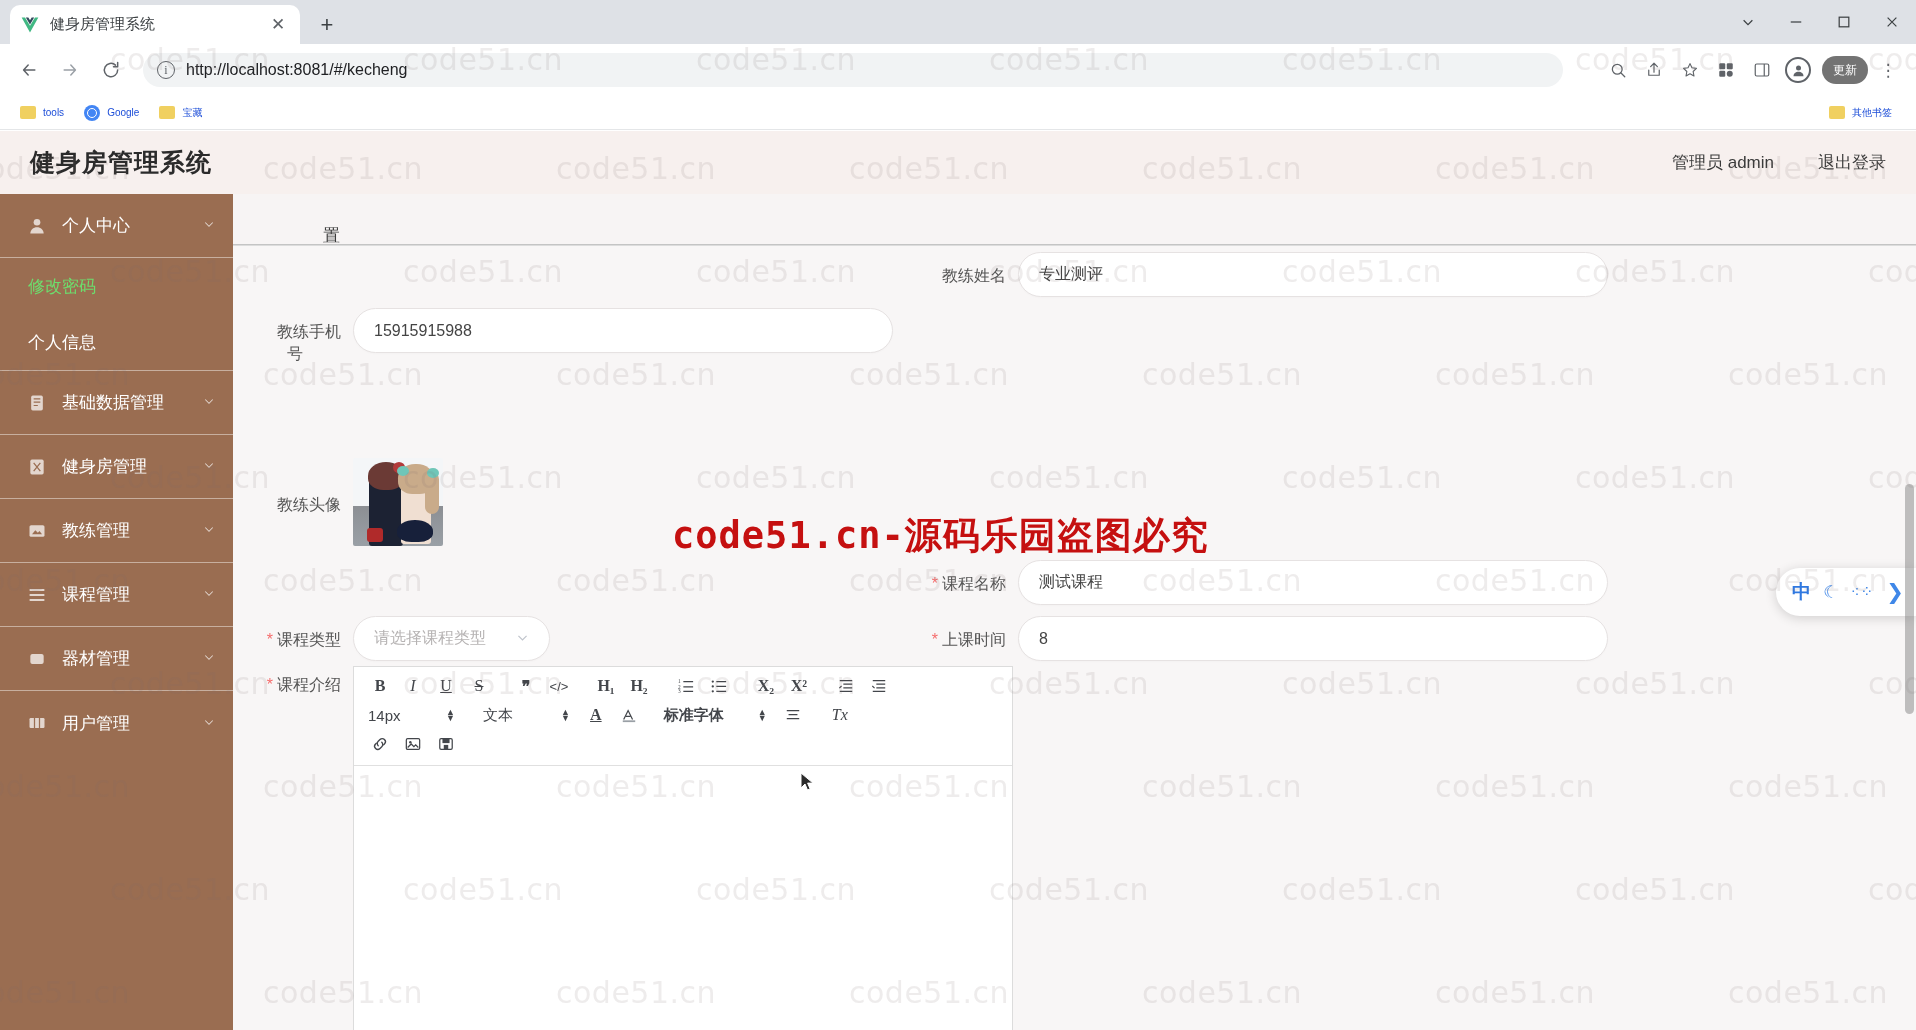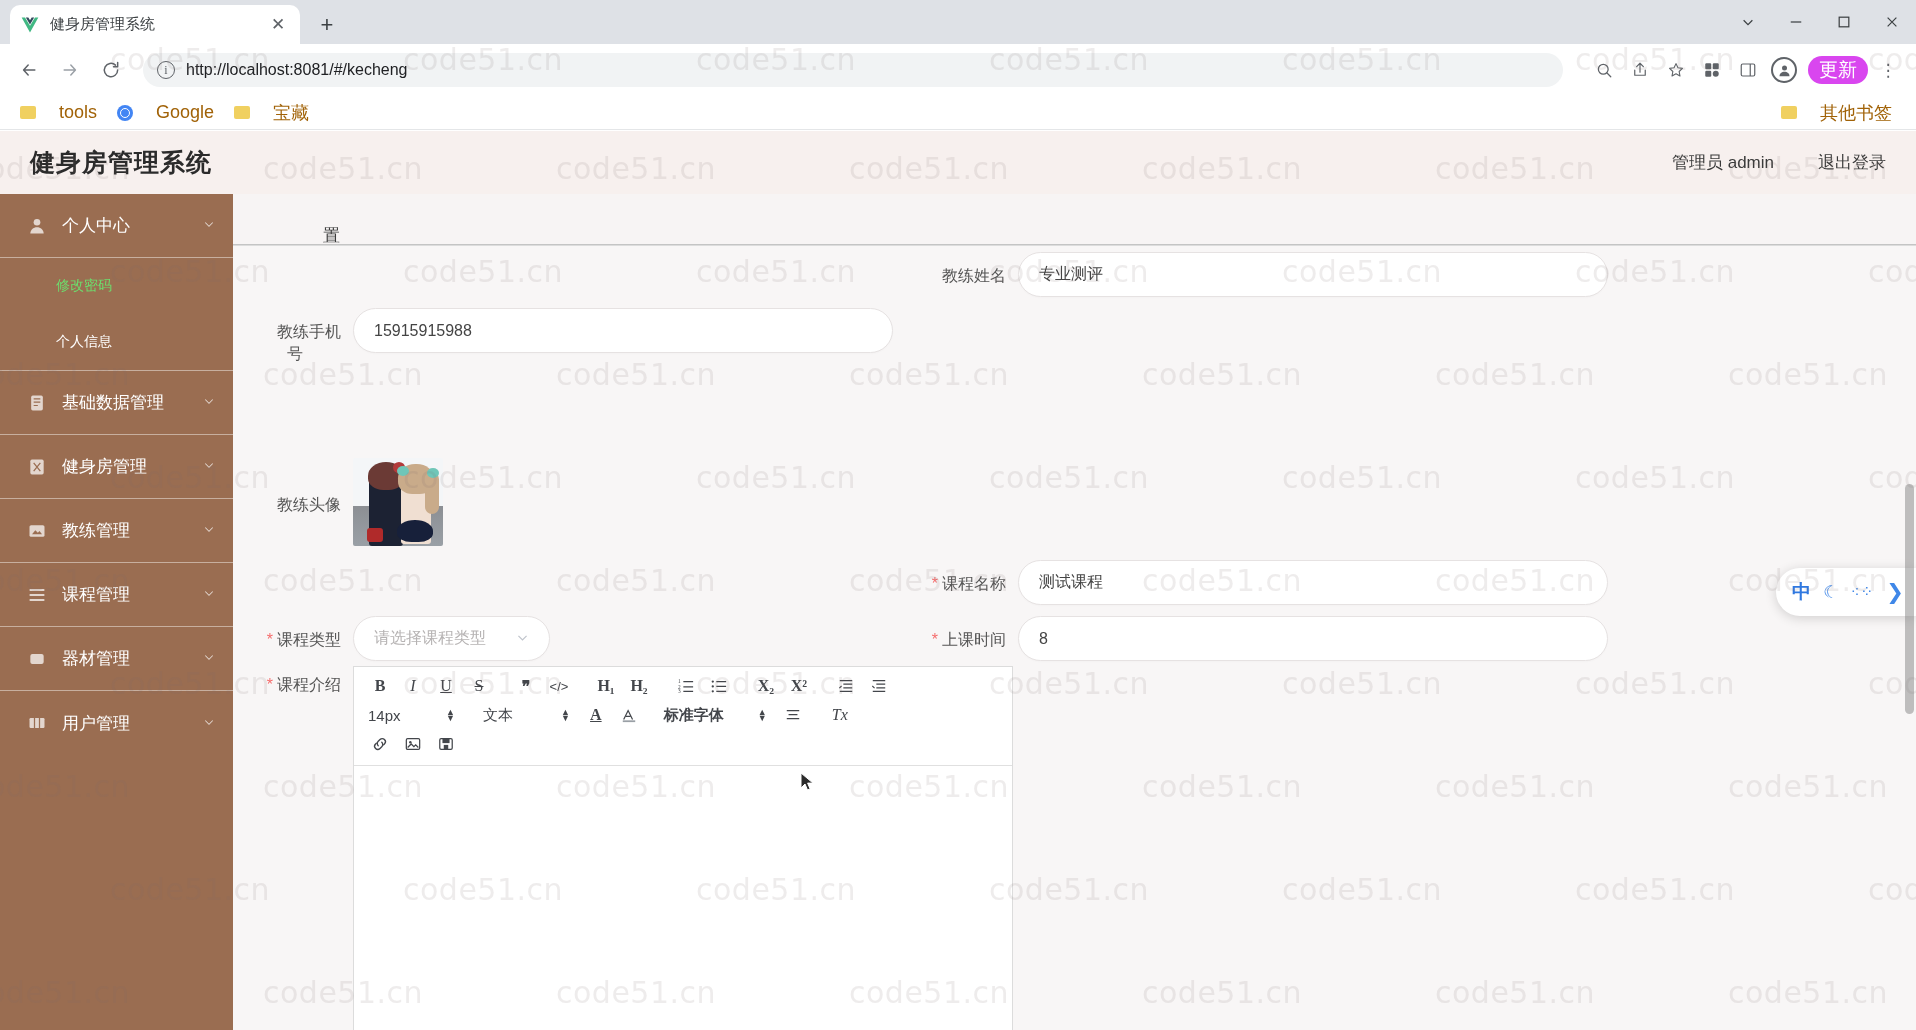--- a/index.html
+++ b/index.html
@@ -66,37 +66,37 @@
     flex: 0 0 18px; margin-right: 11px;
   }
   .omni-url { font-size: 16px; color: #202124; white-space: nowrap; }
   .tb-right { display: flex; align-items: center; margin-left: auto; }
   .tb-icon {
     width: 32px; height: 32px; margin-left: 4px;
     display: flex; align-items: center; justify-content: center;
     color: #5f6368; font-size: 17px;
   }
   .update-btn {
-    height: 28px; padding: 0 11px; background: #d946ef; color: #fff;
-    border-radius: 14px; font-size: 19px; display: flex; align-items: center;
+    height: 28px; padding: 0 11px; background: #737373; color: #fff;
+    border-radius: 14px; font-size: 12px; display: flex; align-items: center;
     margin-left: 8px;
   }
   .profile-dot {
     width: 26px; height: 26px; border-radius: 50%; border: 2px solid #5f6368;
     display: flex; align-items: center; justify-content: center;
   }
 
   .bookmarks-bar {
     position: absolute; top: 96px; left: 0; width: 1916px; height: 34px;
     background: #ffffff; display: flex; align-items: center; padding: 0 12px;
     border-bottom: 1px solid #e4e6e8;
   }
   .bm {
     display: flex; align-items: center; height: 26px; padding: 0 8px;
-    font-size: 18px; color: #a16207; margin-right: 4px; border-radius: 4px; gap: 16px;
+    font-size: 10px; color: #1d4ed8; margin-right: 4px; border-radius: 4px;
   }
   .bm-folder {
     width: 16px; height: 13px; background: #f0d060; border-radius: 2px;
     margin-right: 7px; flex: 0 0 16px;
   }
   .bm-globe {
     width: 16px; height: 16px; border-radius: 50%; background: #4285f4;
     margin-right: 7px; flex: 0 0 16px; position: relative;
   }
   .bm-globe::after {
@@ -155,21 +155,21 @@
     display: flex; align-items: center; justify-content: center;
     color: rgba(255,255,255,0.72);
   }
   .menu-icon svg { display: block; }
   .menu-label { flex: 1; white-space: nowrap; }
   .menu-arrow {
     width: 14px; flex: 0 0 14px; color: rgba(255,255,255,0.7); font-size: 12px;
   }
   .submenu-item {
     height: 56px; display: flex; align-items: center;
-    padding-left: 56px; font-size: 14px; color: #ffffff;
+    padding-left: 28px; font-size: 17px; color: #ffffff;
   }
   .submenu-item.active { color: #6ddd6d; }
   .sep { height: 1px; background: rgba(255,255,255,0.45); }
 
   
   .content {
     position: absolute; top: 63px; left: 233px; width: 1683px; height: 836px;
     overflow: hidden; z-index: 10;
   }
   .panel-top-text {
@@ -721,20 +721,21 @@
           <path d="M2 1v15l4-4 2.5 6 2.6-1.1-2.5-5.8h5.4z" fill="#2b2b2b" stroke="#fff" stroke-width="1"></path>
         </svg>
       </div>
     </div>
 
     <div class="vscroll">
       <div class="vscroll-thumb"></div>
     </div>
 
     <div class="wm-layer">
+      <div class="wm-red">code51.cn-源码乐园盗图必究</div>
     <div class="wm" style="left: -30px; top: 20px;">code51.cn</div>
         <div class="wm" style="left: 263px; top: 20px;">code51.cn</div>
         <div class="wm" style="left: 556px; top: 20px;">code51.cn</div>
         <div class="wm" style="left: 849px; top: 20px;">code51.cn</div>
         <div class="wm" style="left: 1142px; top: 20px;">code51.cn</div>
         <div class="wm" style="left: 1435px; top: 20px;">code51.cn</div>
         <div class="wm" style="left: 1728px; top: 20px;">code51.cn</div>
         <div class="wm" style="left: 110px; top: 123px;">code51.cn</div>
         <div class="wm" style="left: 403px; top: 123px;">code51.cn</div>
         <div class="wm" style="left: 696px; top: 123px;">code51.cn</div>

